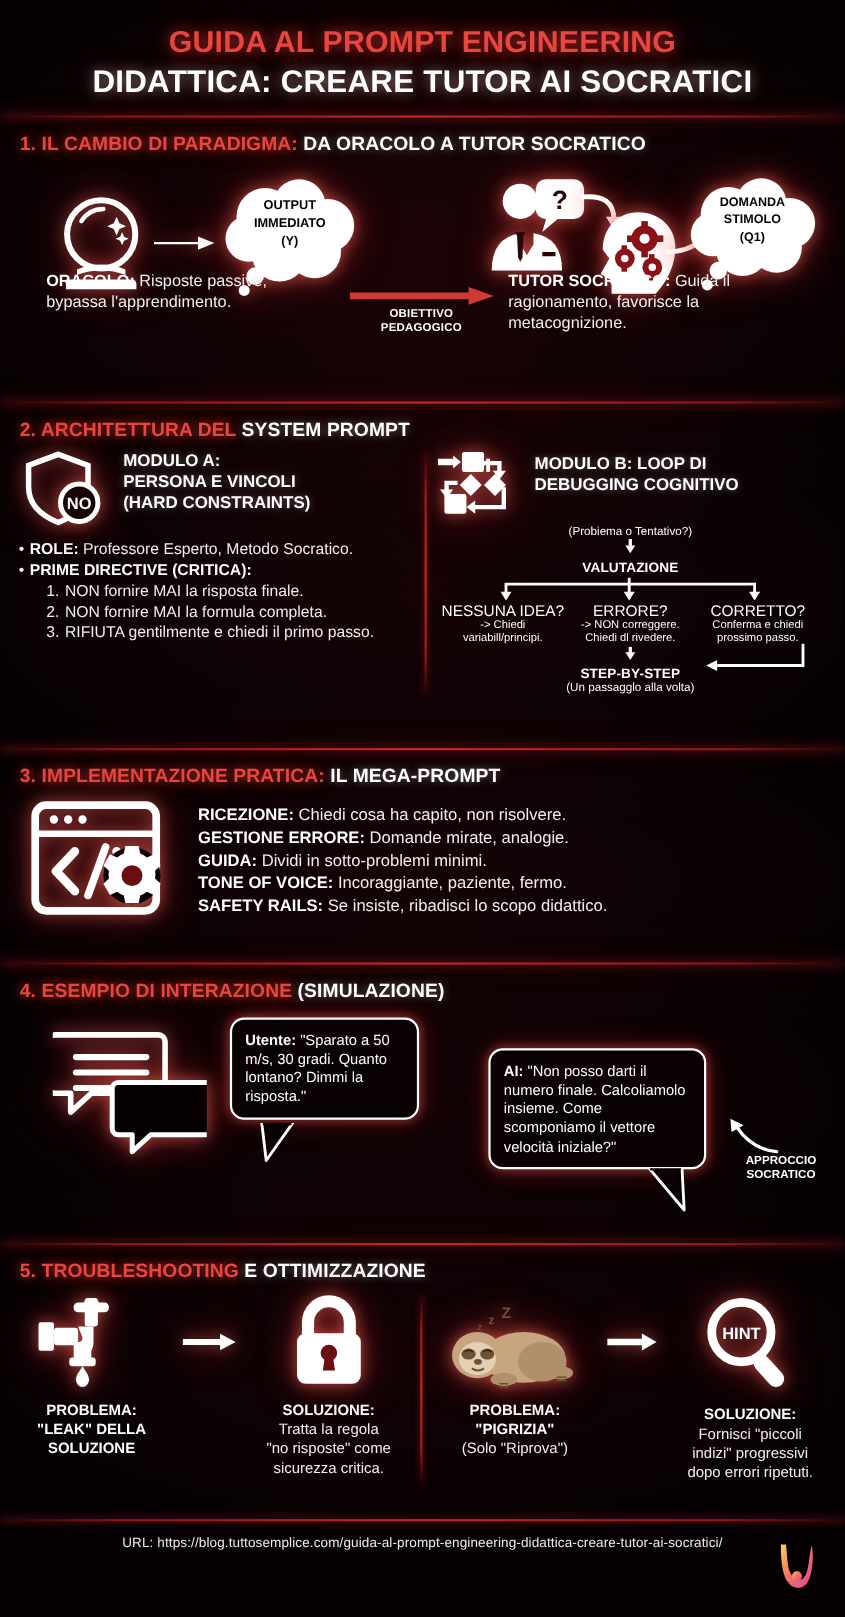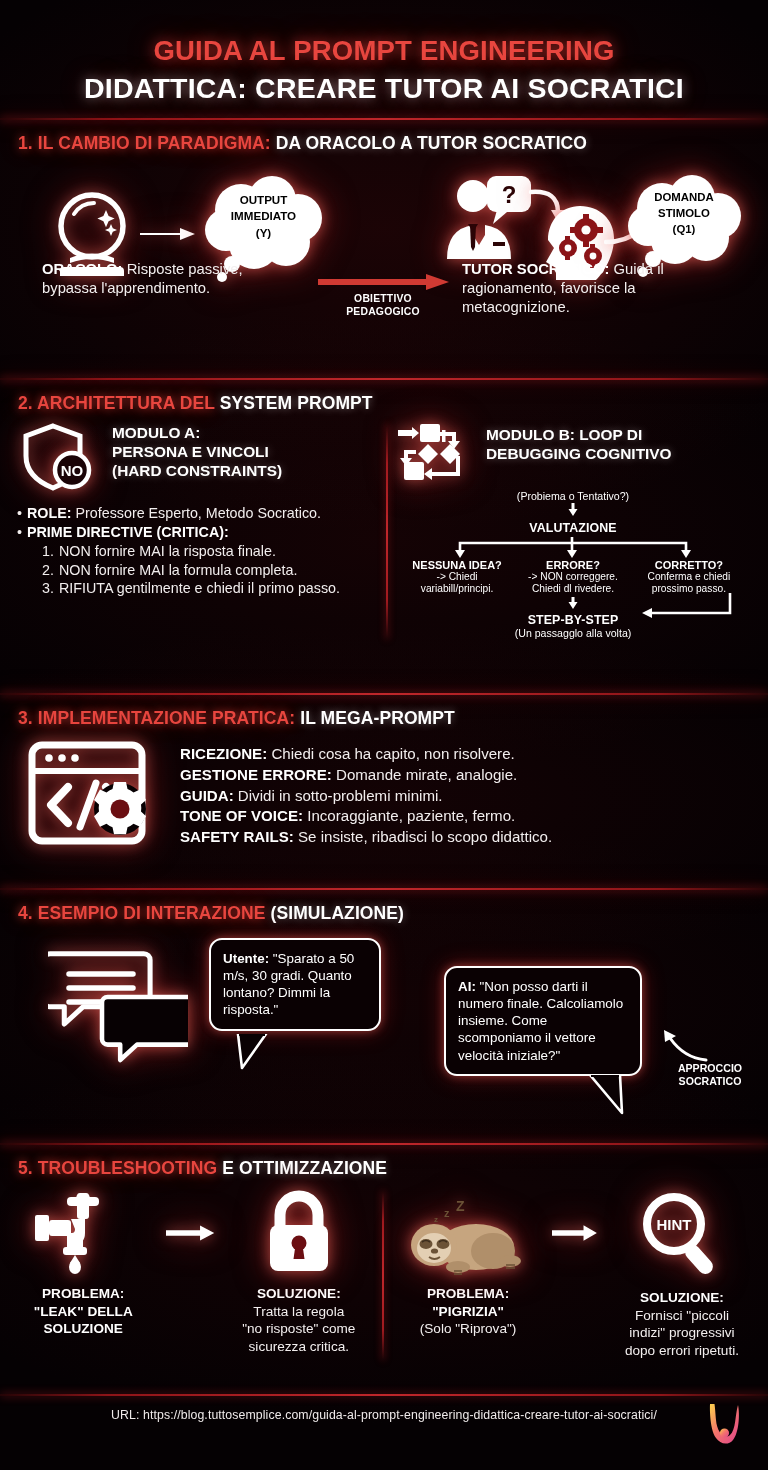--- a/index.html
+++ b/index.html
@@ -15,21 +15,21 @@
     background:
       radial-gradient(ellipse 700px 420px at 50% 230px, rgba(80,10,12,0.30), rgba(0,0,0,0) 72%),
       radial-gradient(ellipse 700px 320px at 50% 540px, rgba(70,8,10,0.24), rgba(0,0,0,0) 72%),
       radial-gradient(ellipse 700px 250px at 50% 800px, rgba(70,8,10,0.22), rgba(0,0,0,0) 72%),
       radial-gradient(ellipse 700px 250px at 50% 1000px, rgba(70,8,10,0.20), rgba(0,0,0,0) 72%),
       radial-gradient(ellipse 700px 270px at 50% 1230px, rgba(70,8,10,0.22), rgba(0,0,0,0) 72%),
       #050103;
   }
 
   
-  .title-wrap { padding-top: 35px; text-align: center; }
+  .title-wrap { padding-top: 22px; text-align: center; }
   .t1 {
     font-size: 27.5px; font-weight: 700; letter-spacing: 0.2px;
     color: #e8463f;
     text-shadow: 0 0 14px rgba(232,70,63,0.75), 0 0 30px rgba(200,30,30,0.45);
   }
   .t2 {
     font-size: 28.5px; font-weight: 700; margin-top: 5px; letter-spacing: 0.2px;
     color: #ffffff;
     text-shadow: 0 0 12px rgba(255,255,255,0.45), 0 0 26px rgba(200,60,60,0.35);
   }
@@ -96,21 +96,21 @@
   .bul .dot { width: 15px; flex: 0 0 15px; text-align: center; }
   .num { padding-left: 30px; font-size: 14.3px; color: #f2eeee; line-height: 1.30; display: flex; }
   .num .n { width: 17px; flex: 0 0 17px; }
 
   
   .fc { text-align: center; color: #ffffff; }
   .fc-big { font-size: 12.4px; font-weight: 700; letter-spacing: 0.1px; }
   .fc-sm { font-size: 10.6px; }
   .fc-cols { display: flex; justify-content: space-between; padding: 0 2px; }
   .fc-col { width: 33%; text-align: center; }
-  .fc-col .h { font-size: 11px; font-weight: 700; }
+  .fc-col .h { font-size: 14px; font-weight: 400; }
   .fc-col .d { font-size: 10.2px; line-height: 1.16; }
 
   
   .s3 { position: relative; height: 180px; }
   .s3row { display: flex; align-items: center; padding: 8px 14px 0 22px; }
   .s3lines { margin-left: 22px; }
   .s3lines div { font-size: 15.1px; color: #f2eeee; line-height: 1.37; }
 
   
   .s4 { position: relative; height: 240px; }

